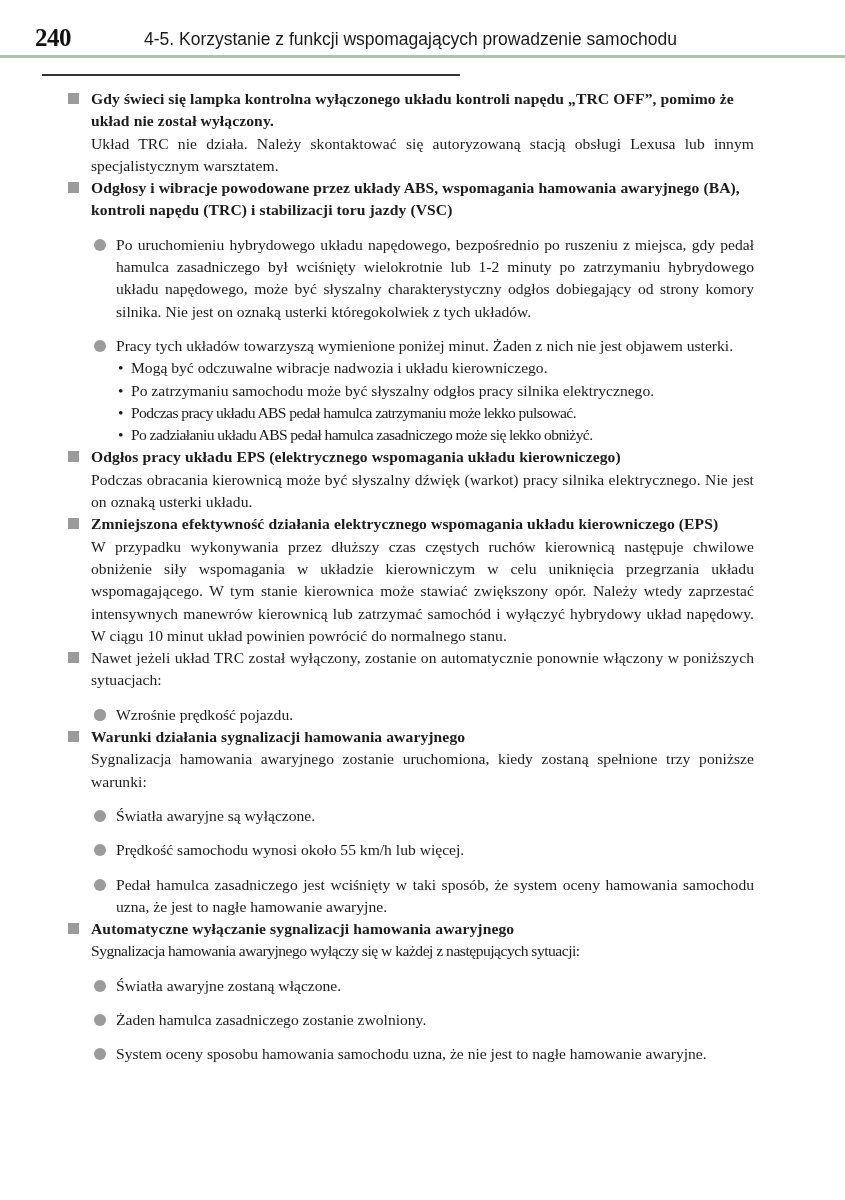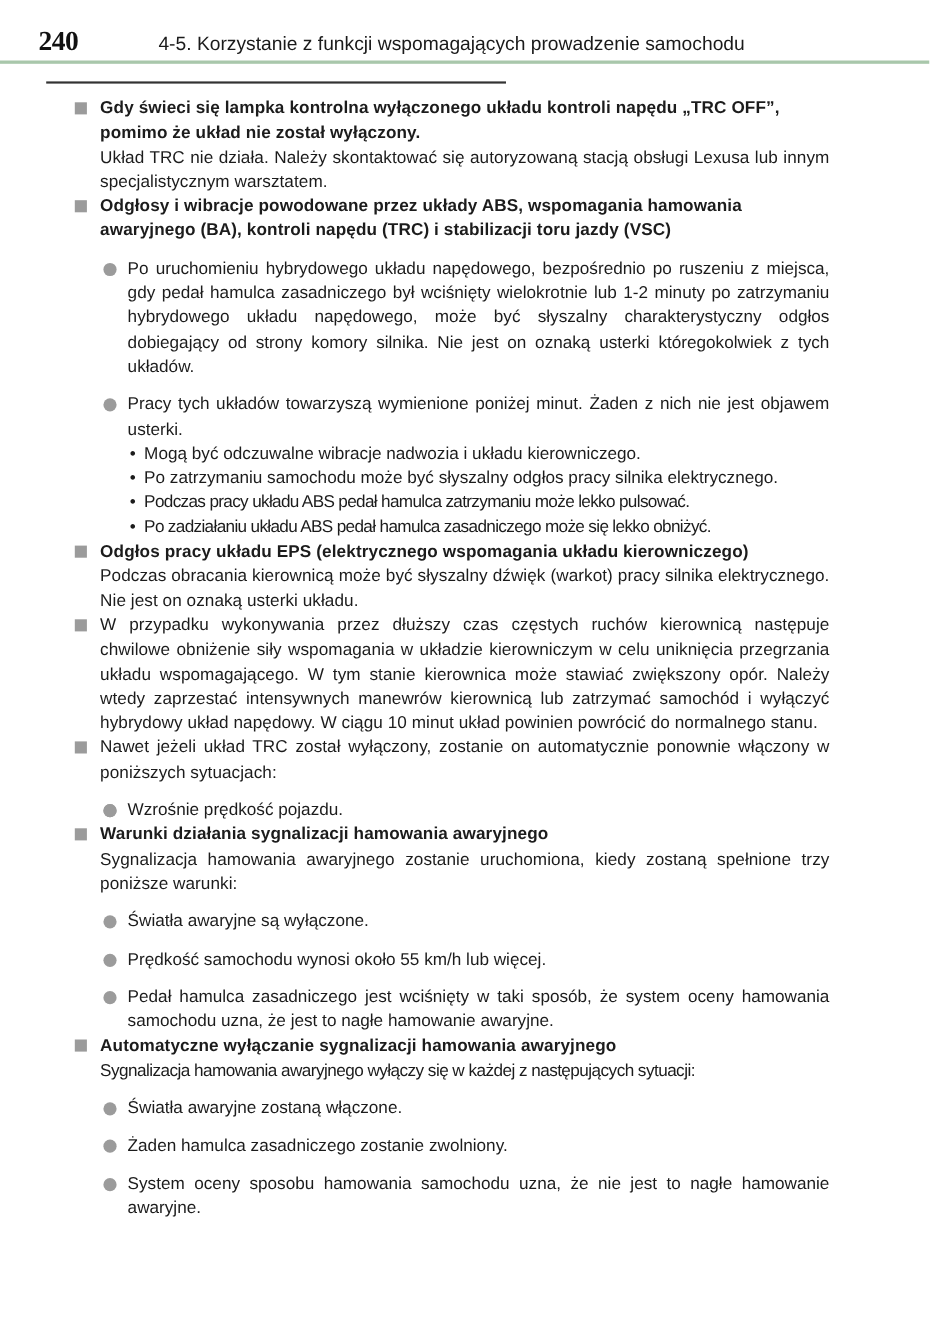--- a/index.html
+++ b/index.html
@@ -6,21 +6,21 @@
   body {
     width:845px; height:1200px; background:#ffffff; position:relative; overflow:hidden;
     font-family: "DejaVu Sans", sans-serif; color:#1c1c1c;
   }
   .header { position:absolute; left:0; top:0; width:845px; height:60px; }
   .page-num { position:absolute; left:35px; top:24px; font-family:Liberation Serif, serif; font-weight:bold; font-size:25px; letter-spacing:-0.5px; color:#111; }
   .chapter { position:absolute; left:144px; top:29px; font-family:"Liberation Sans", sans-serif; font-size:17.5px; color:#1a1a1a; }
   .green-rule { position:absolute; left:0; top:55px; width:845px; height:3px; background:#a9c7ab; }
   .dark-rule { position:absolute; left:42px; top:74px; width:418px; height:1.5px; background:#333; }
 
-  .content { position:absolute; left:64px; top:88px; width:690px; font-size:15.6px; line-height:22.3px; font-family:Liberation Sans, sans-serif; }
+  .content { position:absolute; left:64px; top:88px; width:690px; font-size:15.6px; line-height:22.3px; font-family:Liberation Serif, serif; }
   .sec { position:relative; padding-left:27px; }
   .sec-bullet { position:absolute; left:4px; top:5px; width:11px; height:11px; background:#9b9b9b; }
   .sec-title { font-weight:bold; letter-spacing:0.1px; }
   .para { text-align:justify; letter-spacing:0.05px; }
   .para.tight { letter-spacing:-0.5px; }
   .dot-item { position:relative; padding-left:25px; text-align:justify;margin-top:12px; }
   .dot { position:absolute; left:3px; top:5px; width:12px; height:12px; border-radius:50%; background:#9b9b9b; }
   .sub-item { position:relative; padding-left:40px; text-align:justify; }
   .sub-item.tight { letter-spacing:-0.6px; }
   .sub-dot { position:absolute; left:27px; top:0; }
@@ -73,20 +73,21 @@
   </div>
 
   <div class="sec">
     <span class="sec-bullet"></span>
     <div class="sec-title">Odgłos pracy układu EPS (elektrycznego wspomagania układu kierowniczego)</div>
     <div class="para">Podczas obracania kierownicą może być słyszalny dźwięk (warkot) pracy silnika elektrycznego. Nie jest on oznaką usterki układu.</div>
   </div>
 
   <div class="sec">
     <span class="sec-bullet"></span>
+    <div class="sec-title">Zmniejszona efektywność działania elektrycznego wspomagania układu kierowniczego (EPS)</div>
     <div class="para">W przypadku wykonywania przez dłuższy czas częstych ruchów kierownicą następuje chwilowe obniżenie siły wspomagania w układzie kierowniczym w celu uniknięcia przegrzania układu wspomagającego. W tym stanie kierownica może stawiać zwiększony opór. Należy wtedy zaprzestać intensywnych manewrów kierownicą lub zatrzymać samochód i wyłączyć hybrydowy układ napędowy. W ciągu 10 minut układ powinien powrócić do normalnego stanu.</div>
   </div>
 
   <div class="sec">
     <span class="sec-bullet"></span>
     <div class="para">Nawet jeżeli układ TRC został wyłączony, zostanie on automatycznie ponownie włączony w poniższych sytuacjach:</div>
     <div class="dot-item">
       <span class="dot"></span>
     </div>
     <div class="dot-item">

